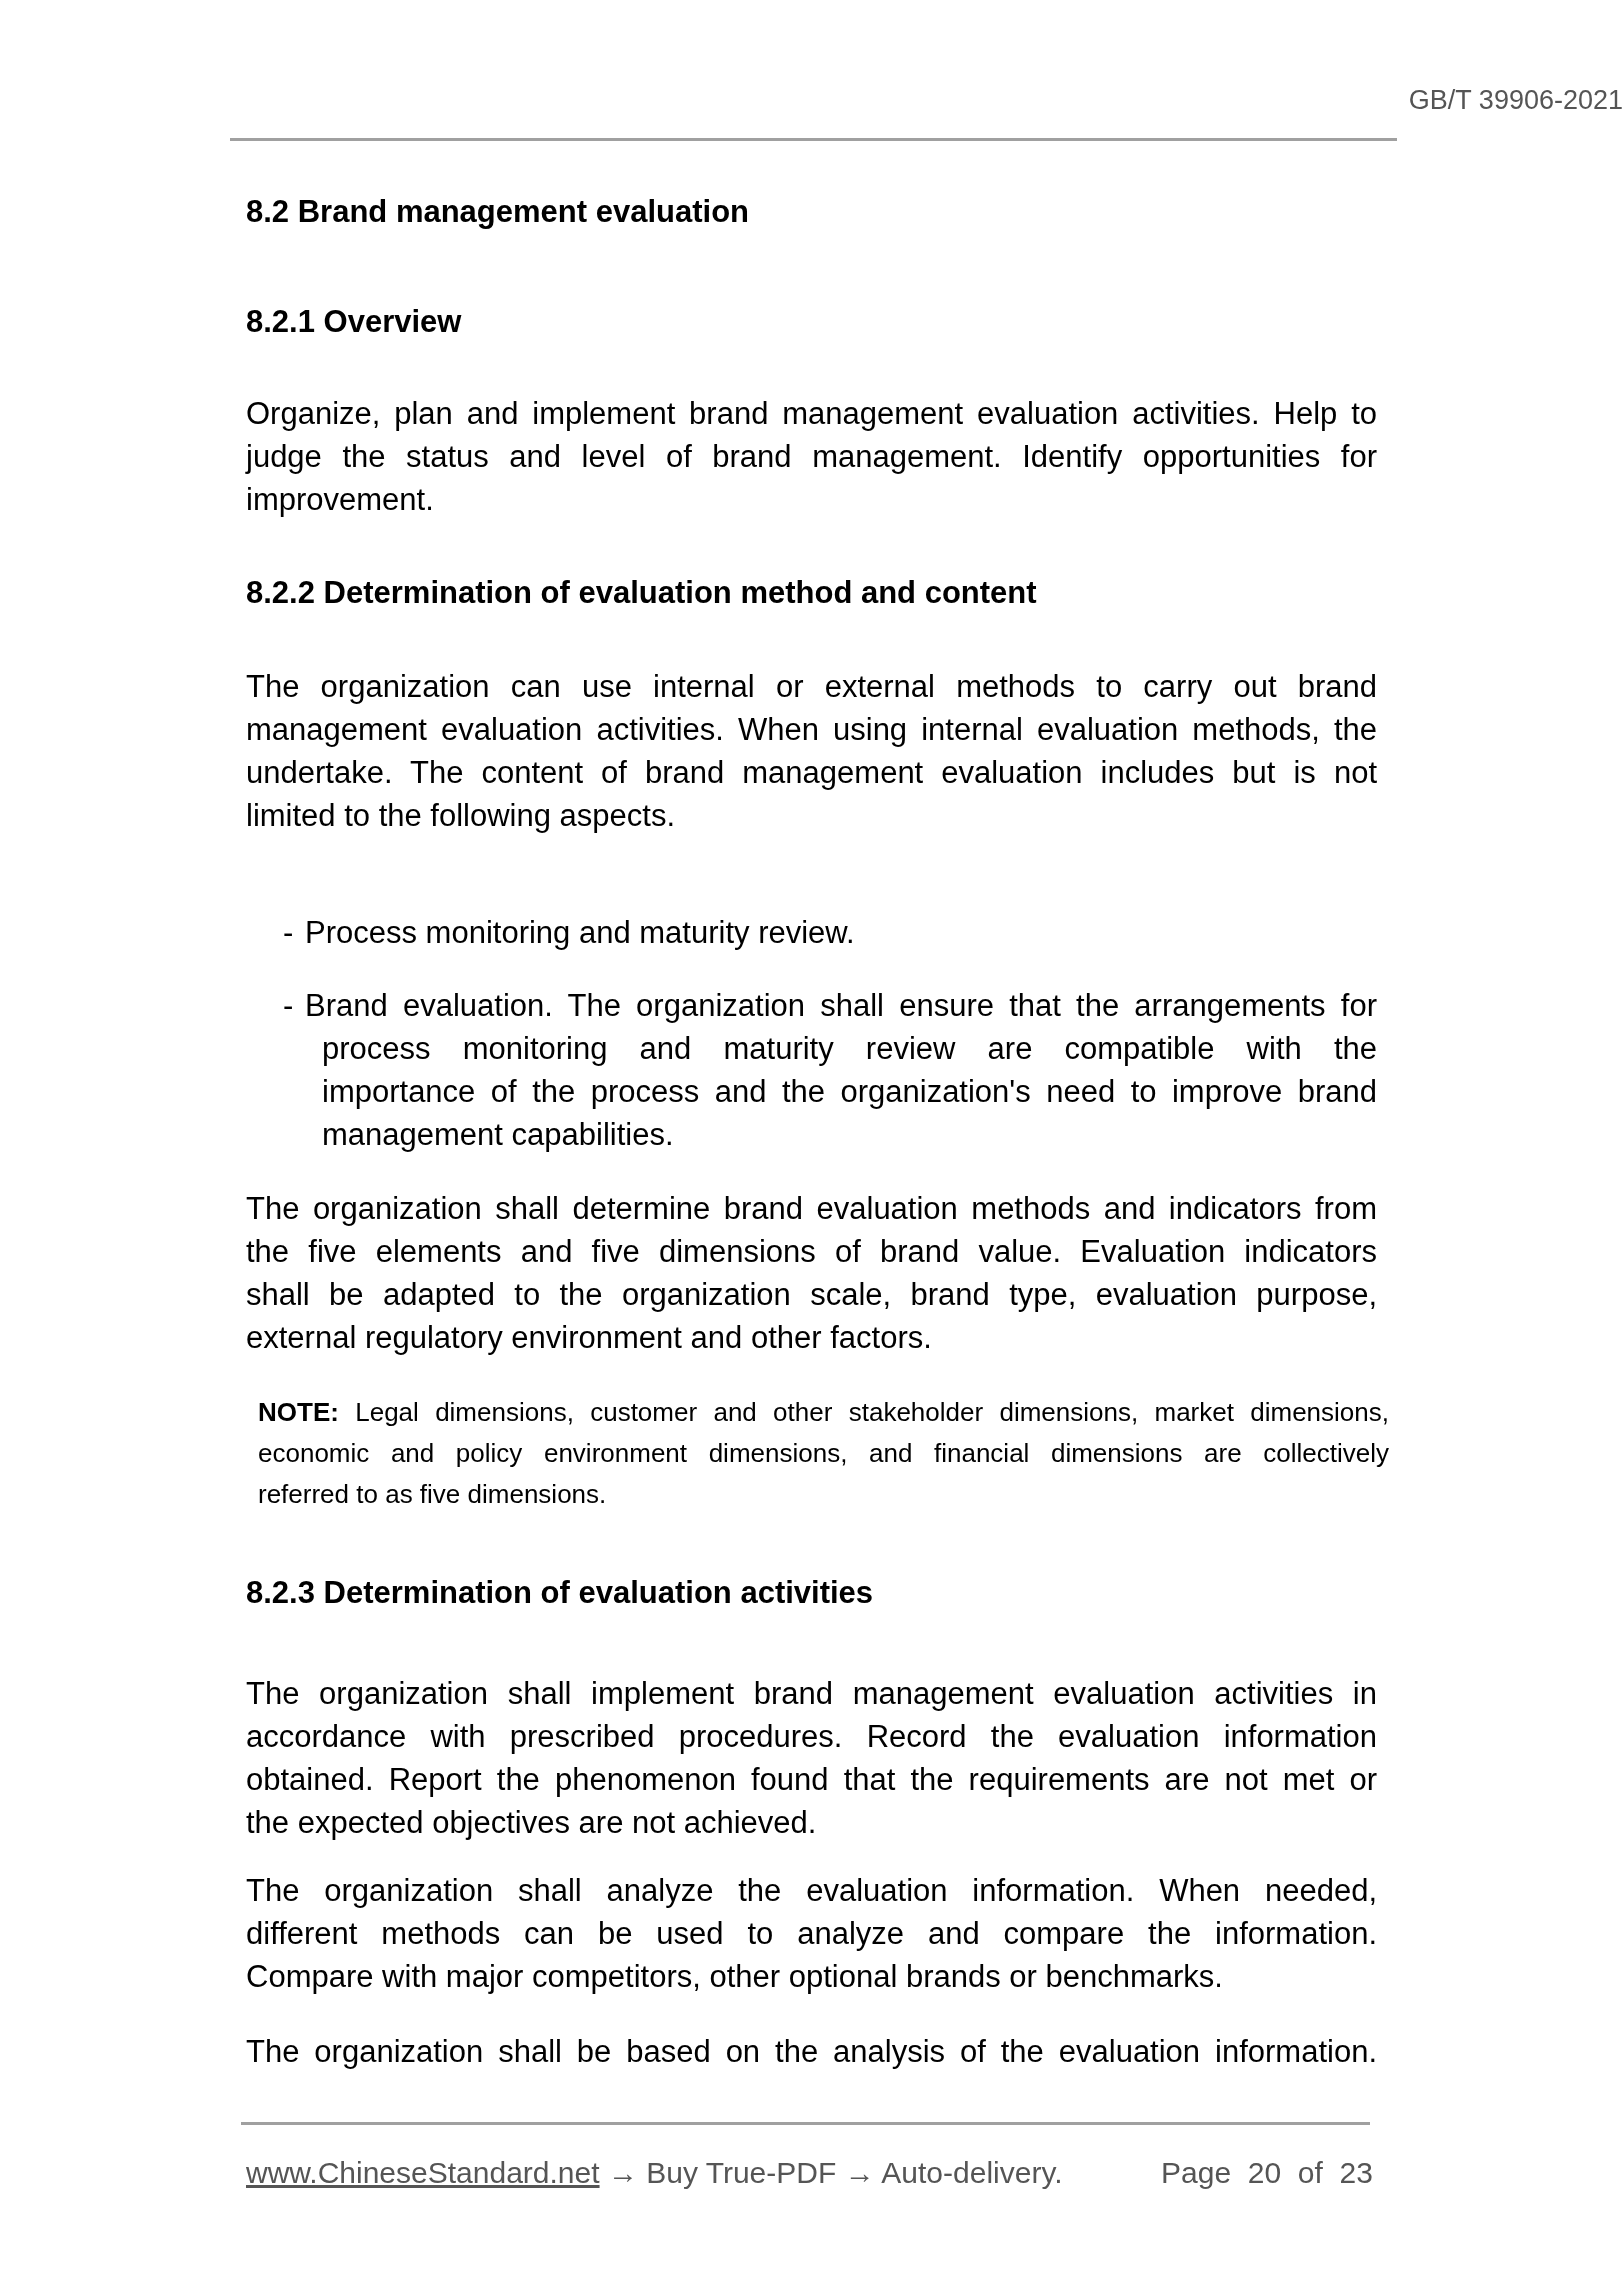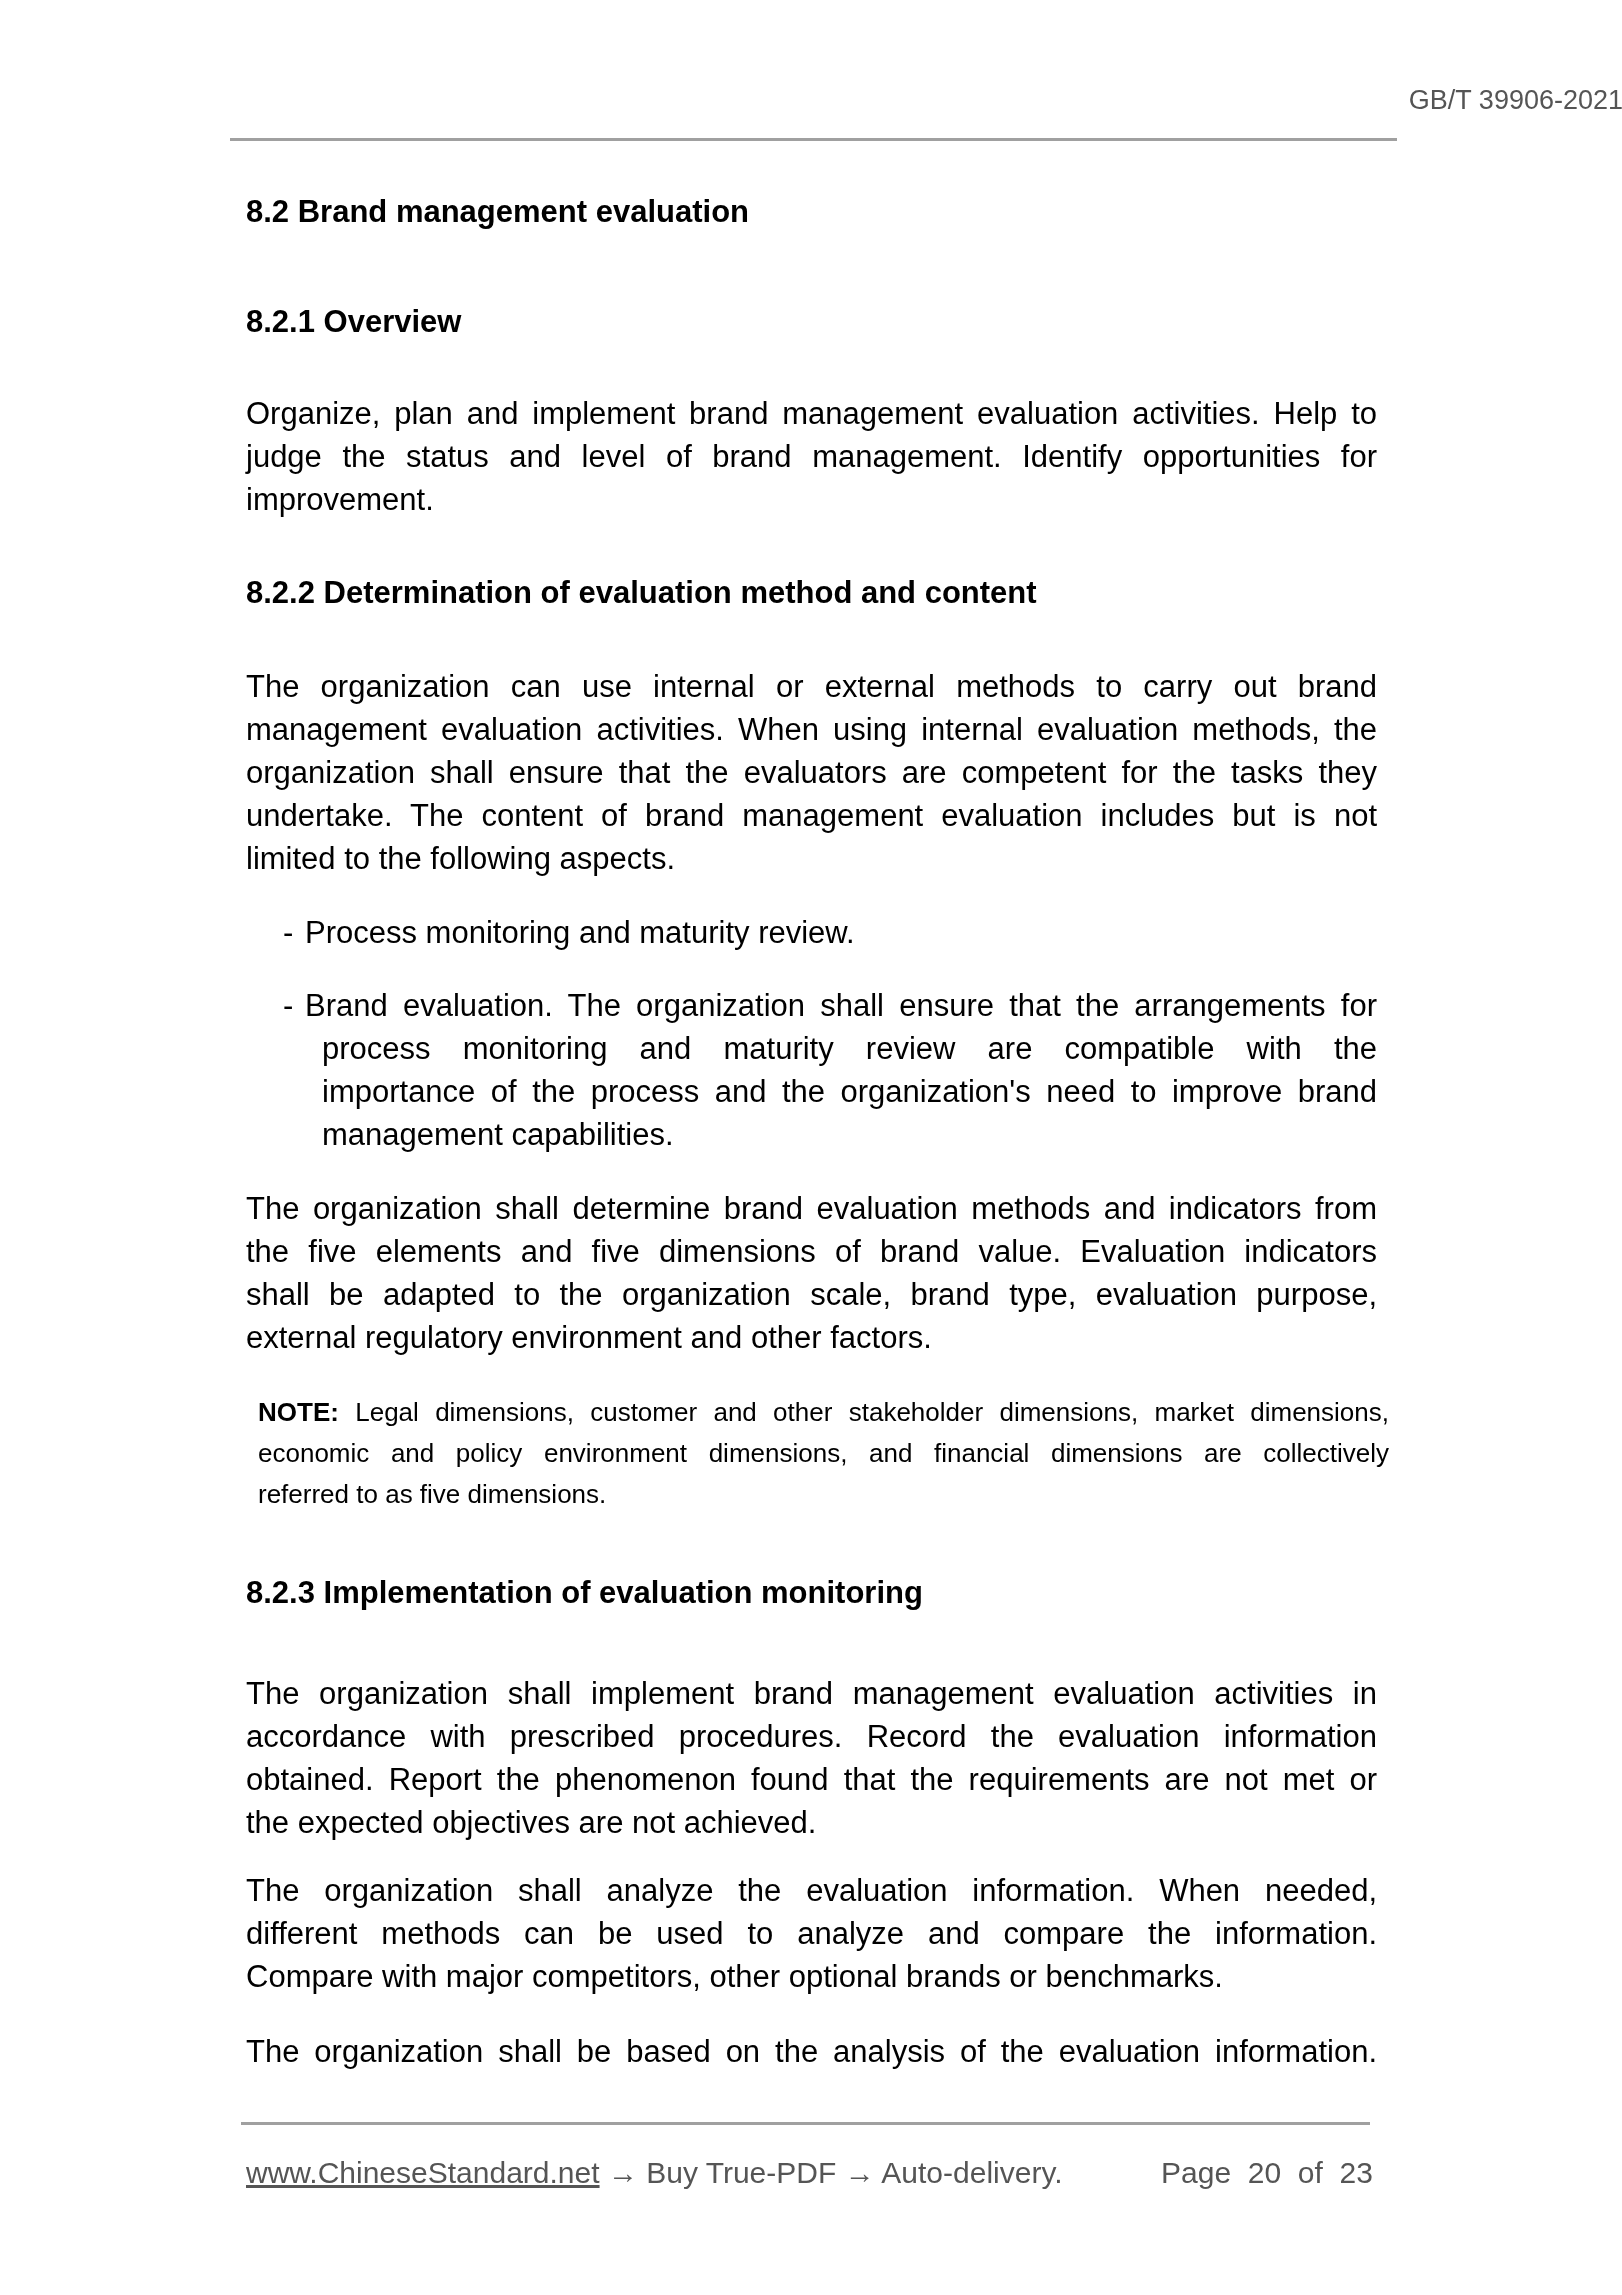--- a/index.html
+++ b/index.html
@@ -35,21 +35,20 @@
 <div class="para" style="top:392px;">
   <span class="line">Organize, plan and implement brand management evaluation activities. Help to</span>
   <span class="line">judge the status and level of brand management. Identify opportunities for</span>
   <span class="line last">improvement.</span>
 </div>
 
 <div class="h" style="top:574px;">8.2.2 Determination of evaluation method and content</div>
 <div class="para" style="top:665px;">
   <span class="line">The organization can use internal or external methods to carry out brand</span>
   <span class="line">management evaluation activities. When using internal evaluation methods, the</span>
-  <span class="line">organization shall ensure that the evaluators are competent for the tasks they</span>
   <span class="line">undertake. The content of brand management evaluation includes but is not</span>
   <span class="line last">limited to the following aspects.</span>
 </div>
 
 <div class="bullet" style="top:911px;">
   <span class="dash">-</span>
   <span class="line last">Process monitoring and maturity review.</span>
 </div>
 
 <div class="bullet" style="top:984px;">
@@ -66,21 +65,21 @@
   <span class="line">shall be adapted to the organization scale, brand type, evaluation purpose,</span>
   <span class="line last">external regulatory environment and other factors.</span>
 </div>
 
 <div class="note" style="top:1392px;">
   <span class="line"><b>NOTE:</b><span> Legal dimensions, customer and other stakeholder dimensions, market dimensions,</span></span>
   <span class="line">economic and policy environment dimensions, and financial dimensions are collectively</span>
   <span class="line last">referred to as five dimensions.</span>
 </div>
 
-<div class="h" style="top:1574px;">8.2.3 Implementation of evaluation monitoring</div>
+<div class="h" style="top:1574px;">8.2.3 Determination of evaluation activities</div>
 <div class="para" style="top:1664px;margin-top:8px;">
   <span class="line">The organization shall implement brand management evaluation activities in</span>
   <span class="line">accordance with prescribed procedures. Record the evaluation information</span>
   <span class="line">obtained. Report the phenomenon found that the requirements are not met or</span>
   <span class="line last">the expected objectives are not achieved.</span>
 </div>
 <div class="para" style="top:1869px;">
   <span class="line">The organization shall analyze the evaluation information. When needed,</span>
   <span class="line">different methods can be used to analyze and compare the information.</span>
   <span class="line last">Compare with major competitors, other optional brands or benchmarks.</span>

